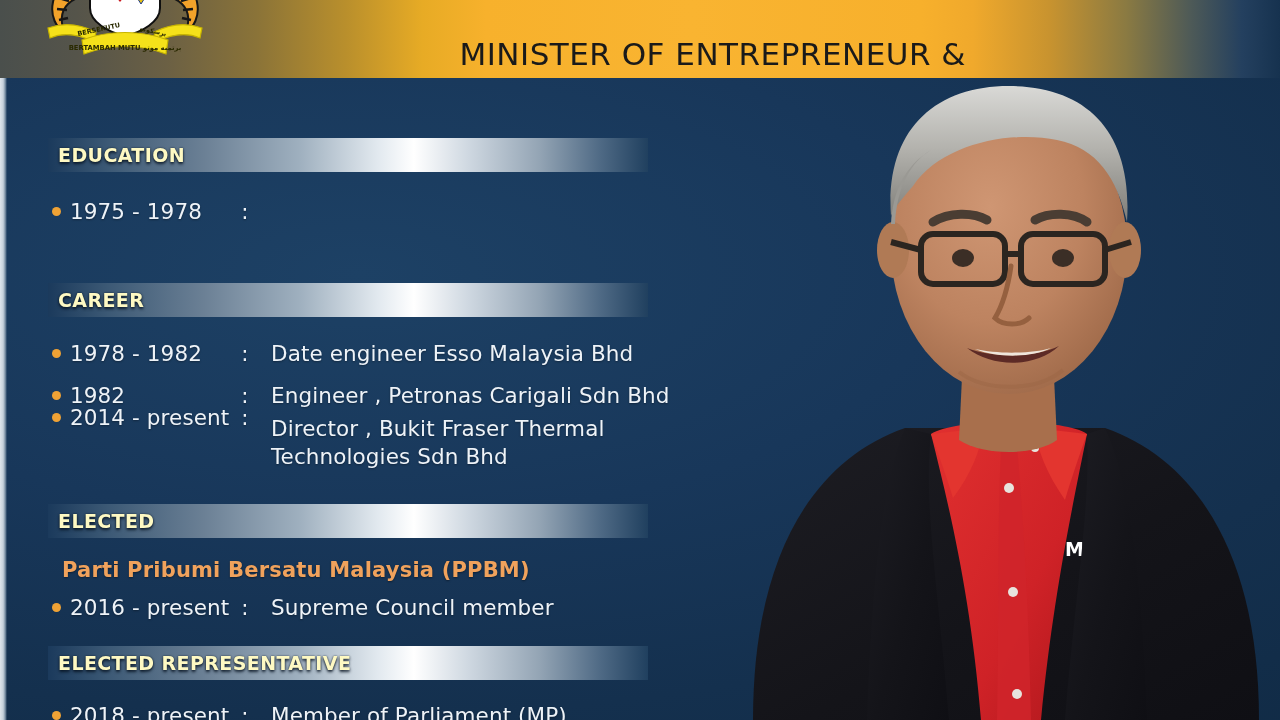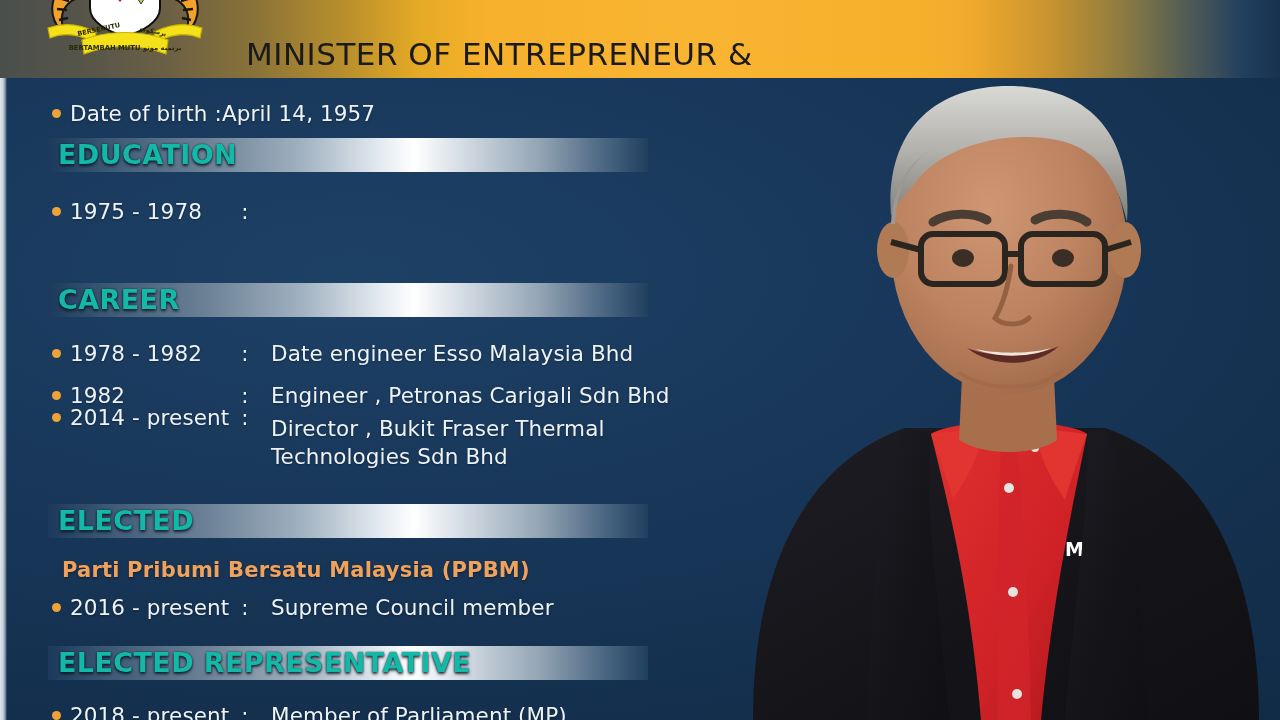--- a/index.html
+++ b/index.html
@@ -49,21 +49,21 @@
     width:720px;
     color:#1a1a1a;
     font-size:31px;
     font-weight:400;
     line-height:38px;
     letter-spacing:.5px;
     font-family:"DejaVu Sans", sans-serif;
     text-transform:uppercase;
     white-space:pre-line;
   }
-  .header-title .ln { display:block; }
+  .header-title .ln { display:block;text-align:right; }
 
   
   .emblem {
     position:absolute; left:20px; top:-34px; width:210px; height:120px;
   }
   .emblem svg { width:100%; height:100%; display:block; }
 
   
   .content { position:absolute; left:0; top:78px; width:760px; height:642px; }
 
@@ -99,22 +99,22 @@
       #9fb0bf 42%,
       #e2e9ef 55%,
       #ffffff 61%,
       #cfd8e1 70%,
       #93a4b4 82%,
       #4f6a85 92%,
       #20405f 100%);
   }
   .sec-label {
     position:absolute; left:10px; top:2px;
-    color:#14b8a6;
-    font-size:27px; font-weight:700; letter-spacing:.4px;
+    color:#fef9c3;
+    font-size:19px; font-weight:700; letter-spacing:.4px;
     line-height:30px;
     font-family:"DejaVu Sans", sans-serif;
     text-shadow:0 2px 3px rgba(6,18,32,.85), 0 0 2px rgba(6,18,32,.7);
     text-align:right;
   }
 
   .party {
     position:absolute; left:62px;
     color:#f0a25c;
     font-size:21px; font-weight:700; letter-spacing:.2px;
@@ -258,25 +258,20 @@
 
       <path d="M232 312 C258 332 300 332 324 310 C300 322 258 322 232 312 Z" fill="#5d2b26"></path>
       <path d="M240 313 C262 322 296 322 316 312 C296 318 262 318 240 313 Z" fill="#efe6dc"></path>
 
       <path d="M224 336 C250 356 302 356 328 334" stroke="#9c6747" stroke-width="4" fill="none" opacity=".55"></path>
     </svg>
   </div>
 
   <div class="content">
 
-    <div class="row" style="left:52px; top:22px; width:560px;">
-      <span class="bullet"></span>
-      <span class="r-period" style="width:152px;">Date of birth :</span>
-      <span class="r-value">April 14, 1957</span>
-    </div>
 
     <div class="sec" style="top:60px;">
       <div class="sec-bar"></div>
       <div class="sec-label">EDUCATION</div>
     </div>
     <div class="row" style="left:52px; top:120px; width:640px;">
       <span class="bullet"></span>
       <span class="r-period" style="width:163px;">1975 - 1978</span>
       <span class="r-colon" style="width:24px;">:</span>
     </div>

